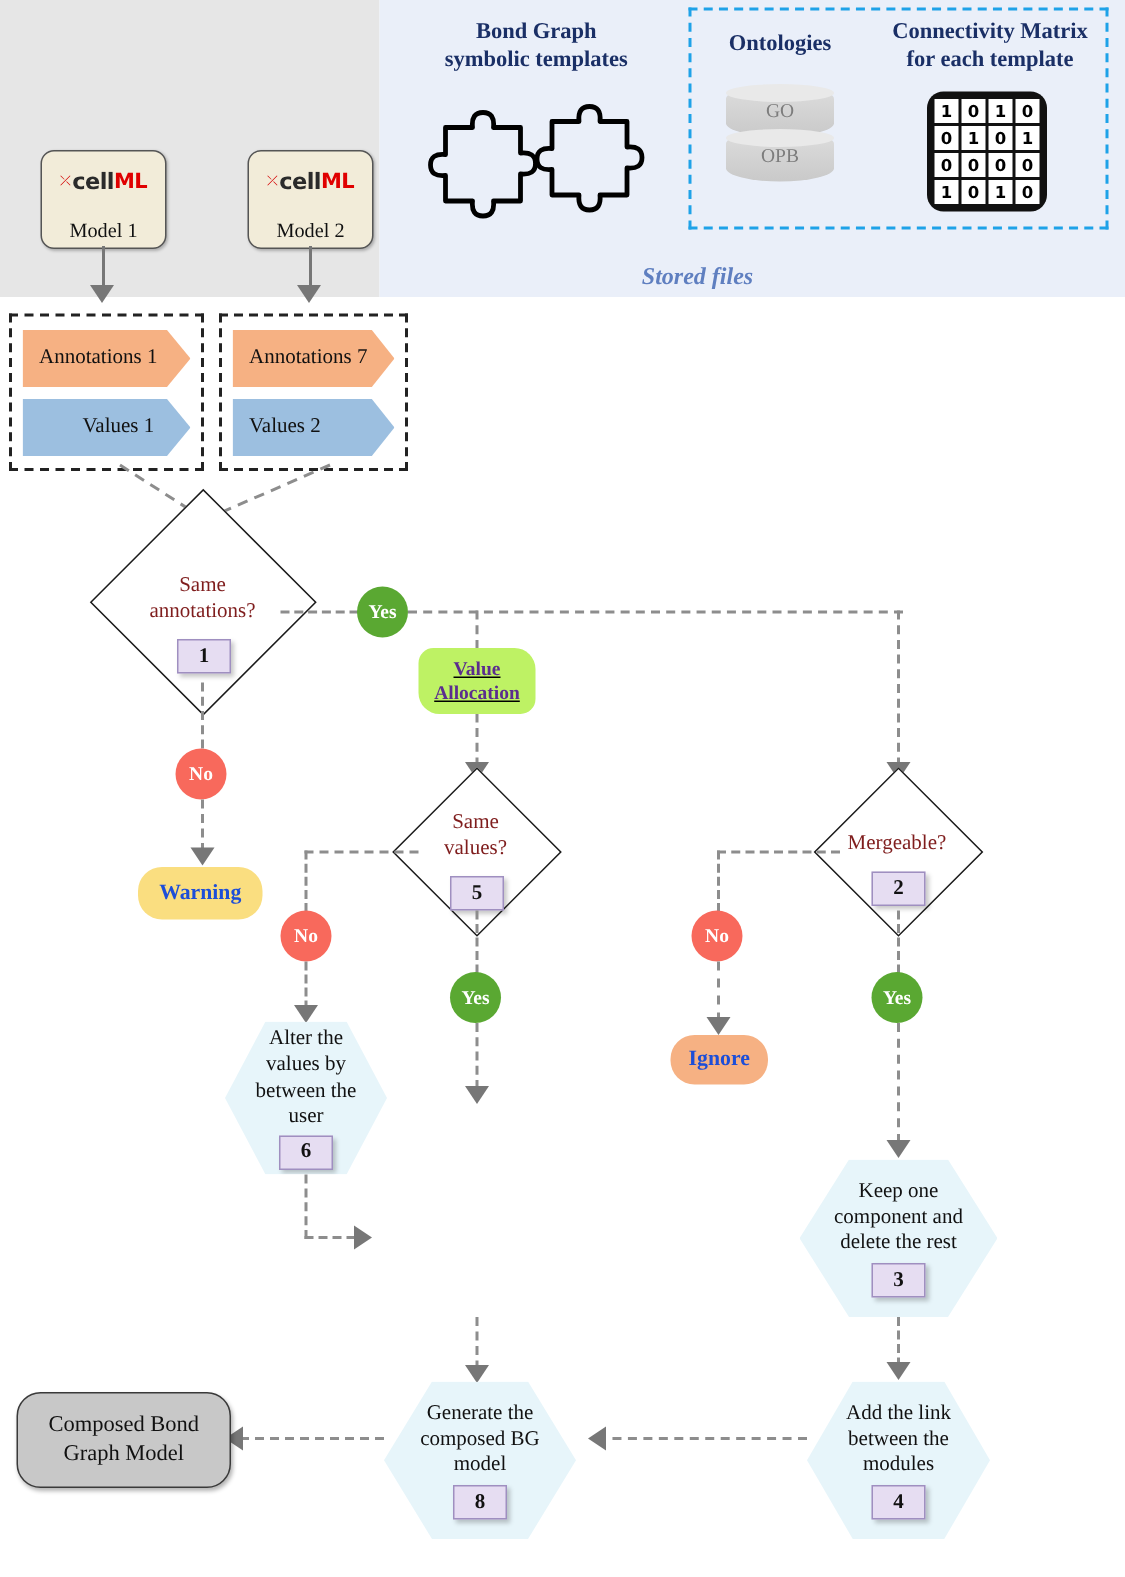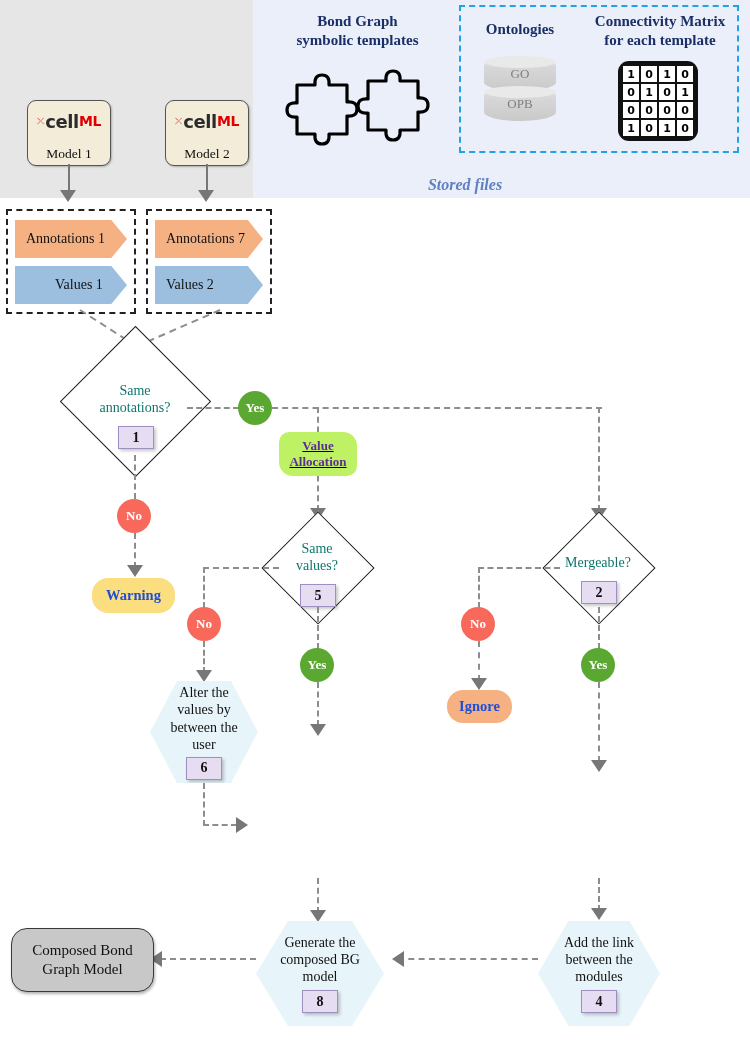--- a/index.html
+++ b/index.html
@@ -17,21 +17,21 @@
     clip-path:polygon(0 0,100% 0,100% 60%,50% 100%,0 60%);}
   .input-arrow span{display:block;text-align:center;margin-top:10px;font-size:19px;color:#000;}
 
   
   .model-box{width:82px;height:64px;background:#f2ecd9;border:1.4px solid #555;
     border-radius:9px;box-shadow:1px 1px 2px rgba(0,0,0,.25);}
   .model-label{position:absolute;left:0;right:0;bottom:3px;text-align:center;font-size:13.5px;color:#111;}
   .cellml{position:absolute;left:0;right:0;top:6px;height:28px;display:flex;
     align-items:center;justify-content:center;}
   .cellml .glyph{font-size:9px;color:#d40000;line-height:1;margin-right:1px;font-family:"DejaVu Sans",sans-serif;}
-  .cellml .cel{font-family:"DejaVu Sans",sans-serif;font-weight:bold;font-size:18px;color:#2b2b2b;letter-spacing:-.4px;}
+  .cellml .cel{font-family:"DejaVu Sans",sans-serif;font-weight:bold;font-size:15px;color:#2b2b2b;letter-spacing:-.4px;}
   .cellml .ml{font-family:"DejaVu Sans",sans-serif;font-weight:bold;font-size:14px;color:#e00000;letter-spacing:-.4px;}
 
   
   .hd{font-family:"Liberation Serif",serif;font-weight:bold;color:#1a2f66;
       text-align:center;font-size:15px;line-height:1.25;}
   .stored{font-style:italic;font-weight:bold;color:#5f7fc0;font-size:16px;text-align:center;}
 
   
   .cyanbox{border:2px dashed #1ea2e8;}
 
@@ -51,21 +51,21 @@
   
   .tagbox{border:2.2px dashed #222;}
   .tag{height:38px;display:flex;align-items:center;padding-left:11px;
        font-size:14px;color:#111;
        clip-path:polygon(0 0,86% 0,100% 50%,86% 100%,0 100%);}
   .tag.ann{background:#f6b183;}
   .tag.val{background:#9cbfe0;}
 
   
   .dmd{border:1.4px solid #1a1a1a;background:#fff;transform:rotate(45deg);}
-  .dmd-txt{position:absolute;text-align:center;font-size:14px;line-height:1.2;color:#0f766e;}
+  .dmd-txt{position:absolute;text-align:center;font-size:14px;line-height:1.2;color:#7f1d1d;}
 
   
   .badge{background:#e6ddf2;border:1px solid #9f8fc0;width:34px;height:21px;
     display:flex;align-items:center;justify-content:center;font-weight:bold;
     font-size:14px;color:#111;box-shadow:2px 2px 3px rgba(0,0,0,.22);}
 
   
   .pill{border-radius:50%;display:flex;align-items:center;justify-content:center;
     color:#fff;font-weight:bold;font-size:13px;
     font-family:"Liberation Serif",serif;}
@@ -282,20 +282,28 @@
     <div class="badge" style="margin-top:4px;">6</div>
   </div>
 
   <div class="vdash" style="left:203px;top:783px;height:43px;"></div>
   <div class="hdash" style="left:203px;top:824px;width:34px;"></div>
   <div class="ahead-r" style="left:236px;top:817px;"></div>
 
   <div class="vdash" style="left:317px;top:878px;height:35px;"></div>
   <div class="ahead-d" style="left:310px;top:910px;"></div>
 
+  <div class="abs hex" style="left:533px;top:773px;width:132px;height:105px;">
+    <div class="t">
+      <div>Keep one</div>
+      <div>component and</div>
+      <div>delete the rest</div>
+    </div>
+    <div class="badge" style="margin-top:5px;">3</div>
+  </div>
   <div class="vdash" style="left:598px;top:878px;height:33px;"></div>
   <div class="ahead-d" style="left:591px;top:908px;"></div>
 
   <div class="abs hex" style="left:538px;top:921px;width:122px;height:105px;">
     <div class="t">
       <div>Add the link</div>
       <div>between the</div>
       <div>modules</div>
     </div>
     <div class="badge" style="margin-top:5px;">4</div>

